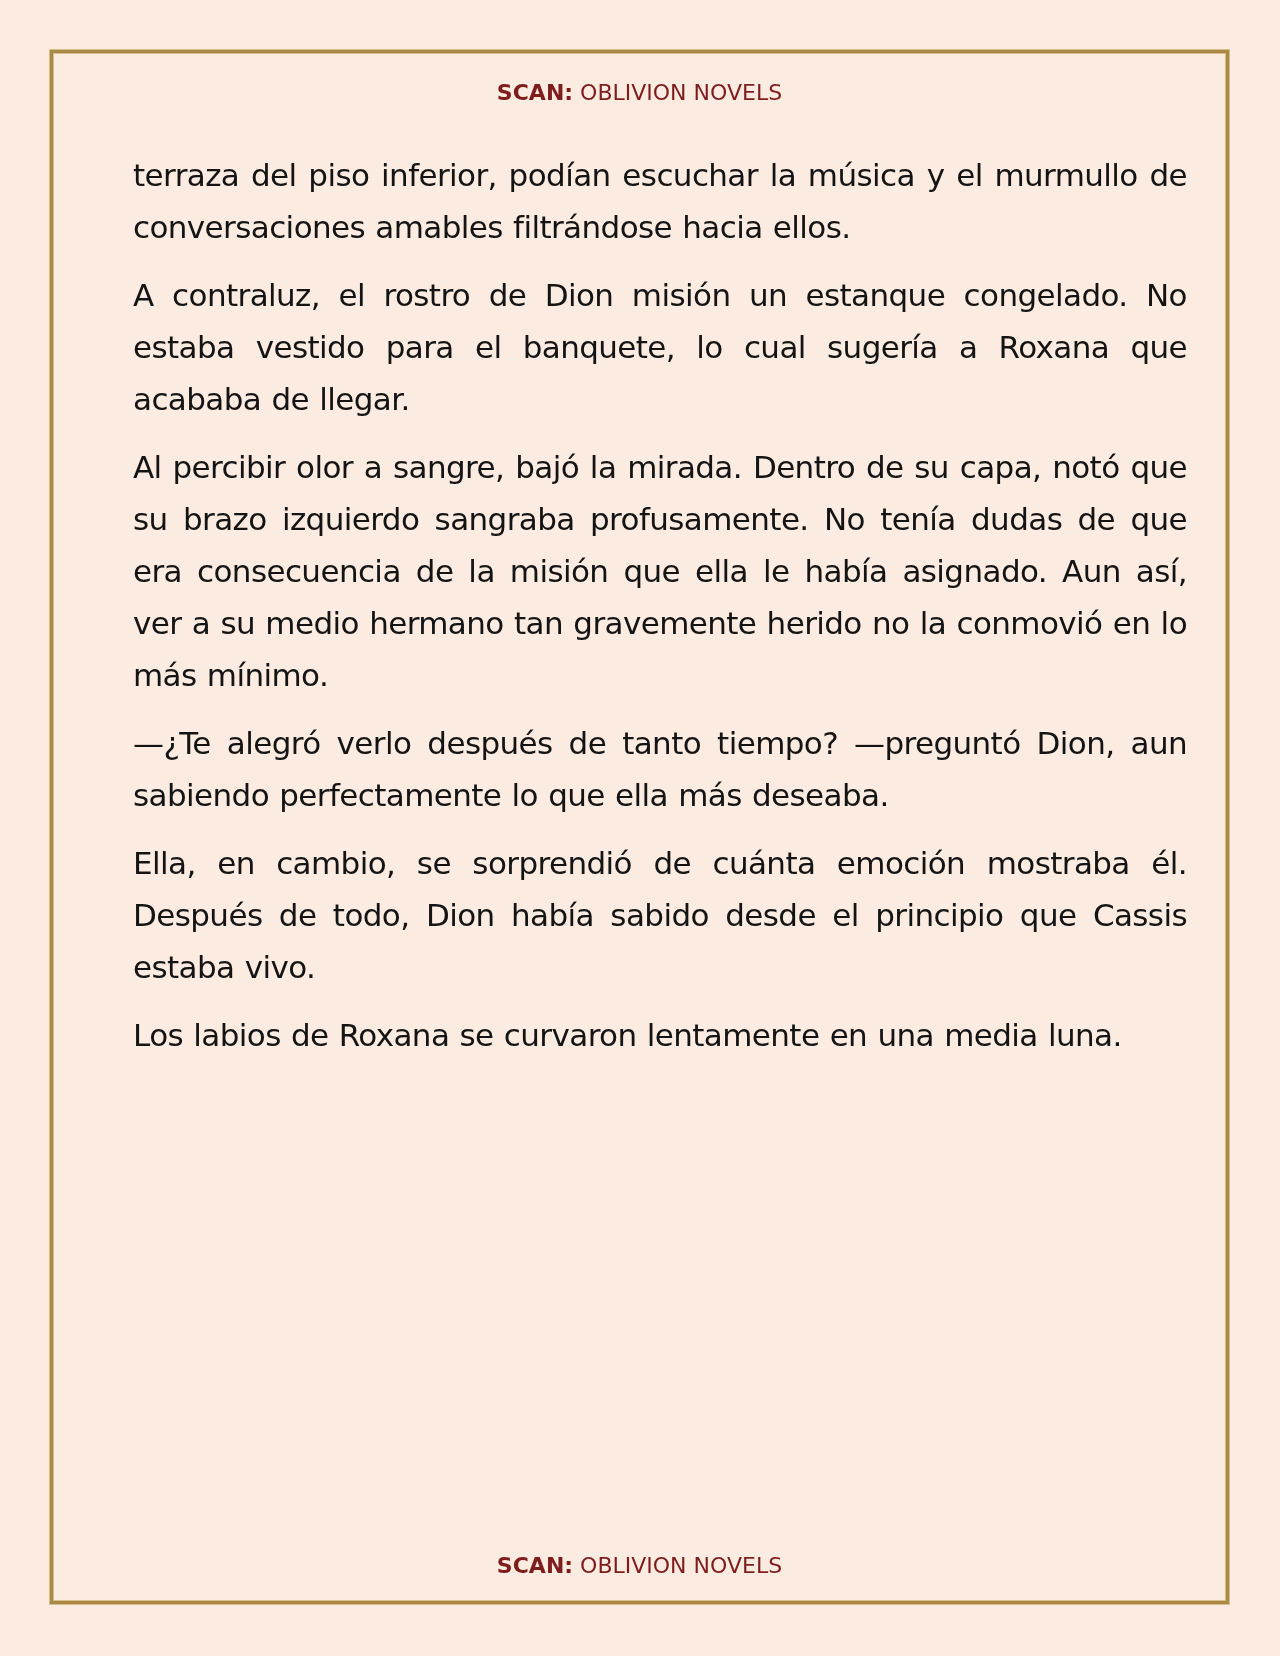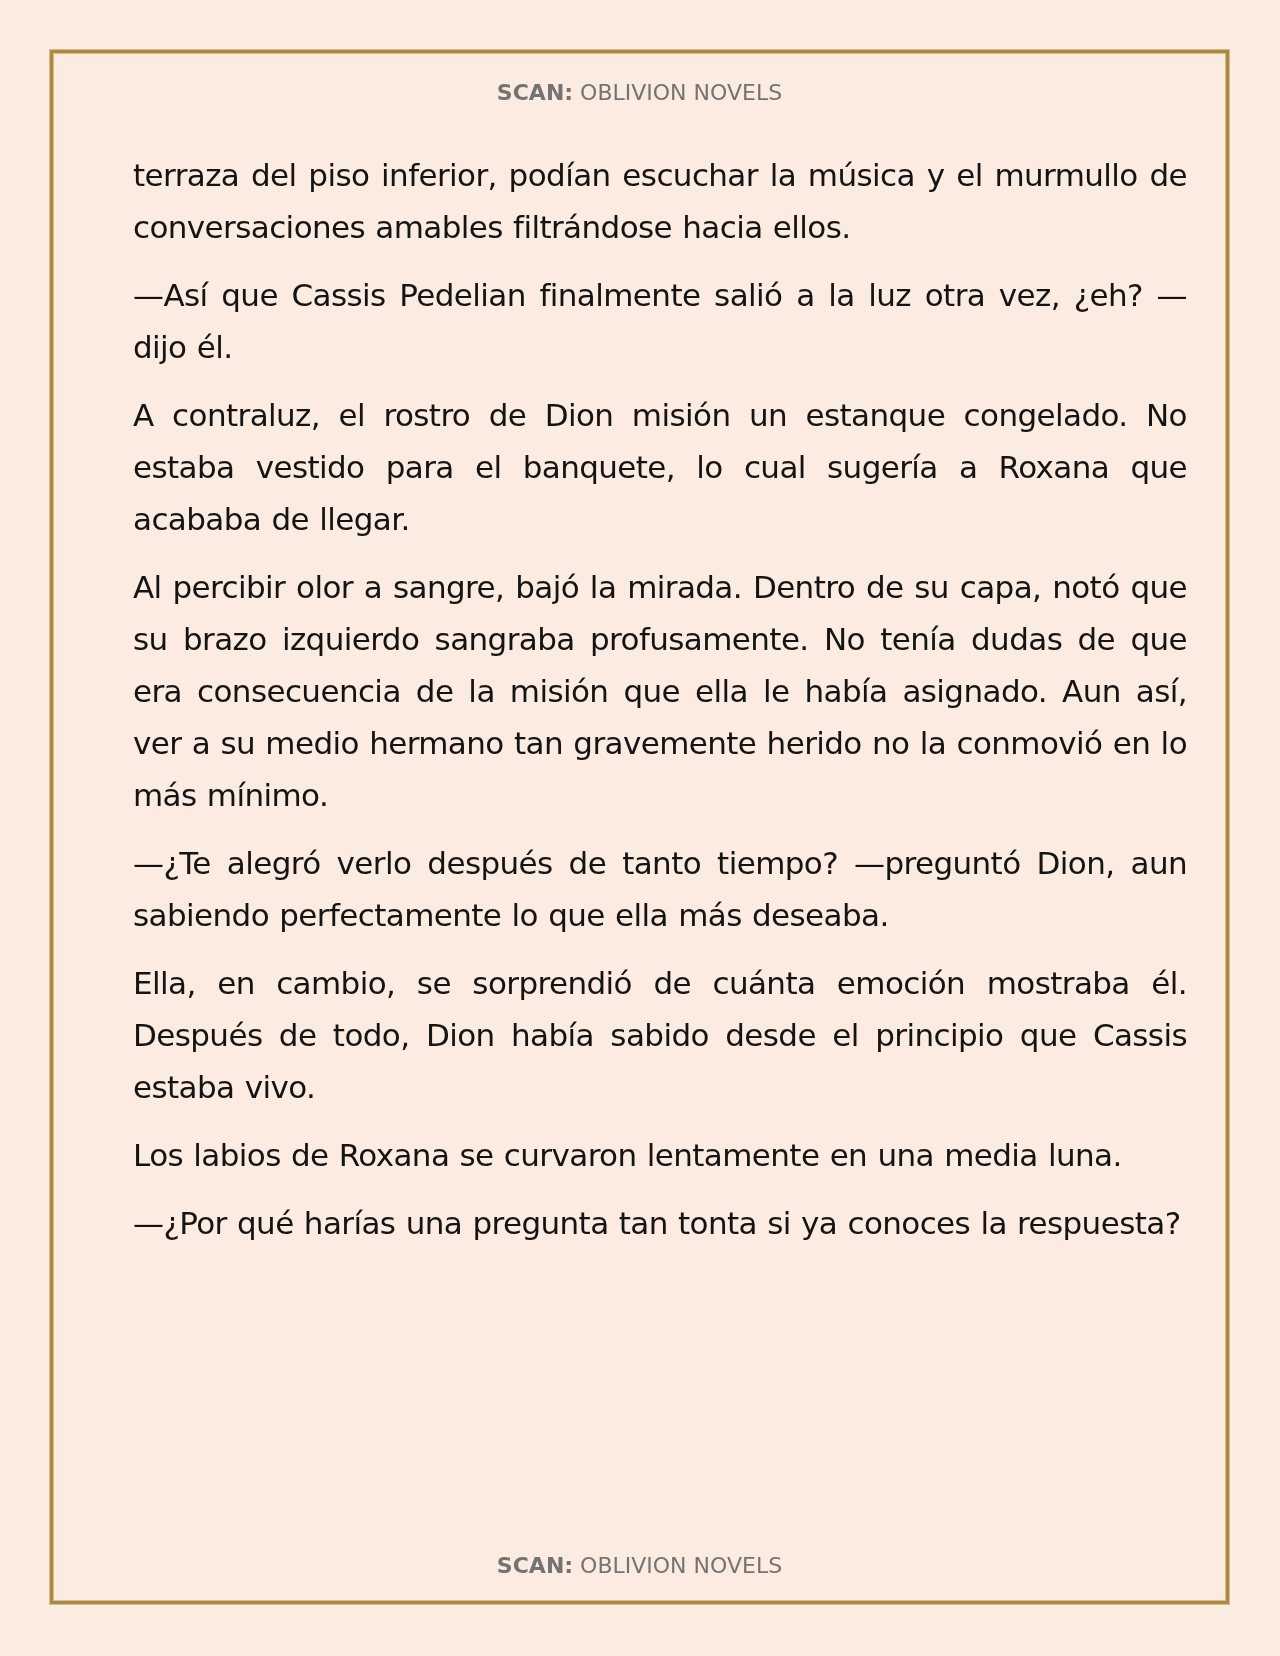--- a/index.html
+++ b/index.html
@@ -25,21 +25,21 @@
       box-shadow: inset 0 0 0 1px #d8bd86, 0 0 0 1px #d8bd86;
       box-sizing: content-box;
     }
     .scan-credit {
       position: absolute;
       left: 0;
       right: 0;
       text-align: center;
       font-size: 22px;
       letter-spacing: 0px;
-      color: #737373;
+      color: #7f1d1d;
     }
     .scan-credit .label { font-weight: bold; }
     .scan-credit.top { top: 27px; }
     .scan-credit.bottom { top: 1500px; }
     .body-text {
       position: absolute;
       left: 60px;
       top: 96px;
       width: 1054px;
       font-size: 31px;
@@ -57,26 +57,24 @@
 <body>
 
 <div class="page-frame">
   <div class="scan-credit top">
     <span class="label">SCAN:</span>
     <span>OBLIVION NOVELS</span>
   </div>
 
   <div class="body-text">
     <p style="text-align-last: left;">terraza del piso inferior, podían escuchar la música y el murmullo de conversaciones amables filtrándose hacia ellos.</p>
-    <p>—Así que Cassis Pedelian finalmente salió a la luz otra vez, ¿eh? —dijo él.</p>
     <p>A contraluz, el rostro de Dion misión un estanque congelado. No estaba vestido para el banquete, lo cual sugería a Roxana que acababa de llegar.</p>
     <p>Al percibir olor a sangre, bajó la mirada. Dentro de su capa, notó que su brazo izquierdo sangraba profusamente. No tenía dudas de que era consecuencia de la misión que ella le había asignado. Aun así, ver a su medio hermano tan gravemente herido no la conmovió en lo más mínimo.</p>
     <p>—¿Te alegró verlo después de tanto tiempo? —preguntó Dion, aun sabiendo perfectamente lo que ella más deseaba.</p>
     <p>Ella, en cambio, se sorprendió de cuánta emoción mostraba él. Después de todo, Dion había sabido desde el principio que Cassis estaba vivo.</p>
     <p>Los labios de Roxana se curvaron lentamente en una media luna.</p>
-    <p>—¿Por qué harías una pregunta tan tonta si ya conoces la respuesta?</p>
   </div>
 
   <div class="scan-credit bottom">
     <span class="label">SCAN:</span>
     <span>OBLIVION NOVELS</span>
   </div>
 </div>
 
 </body></html>

